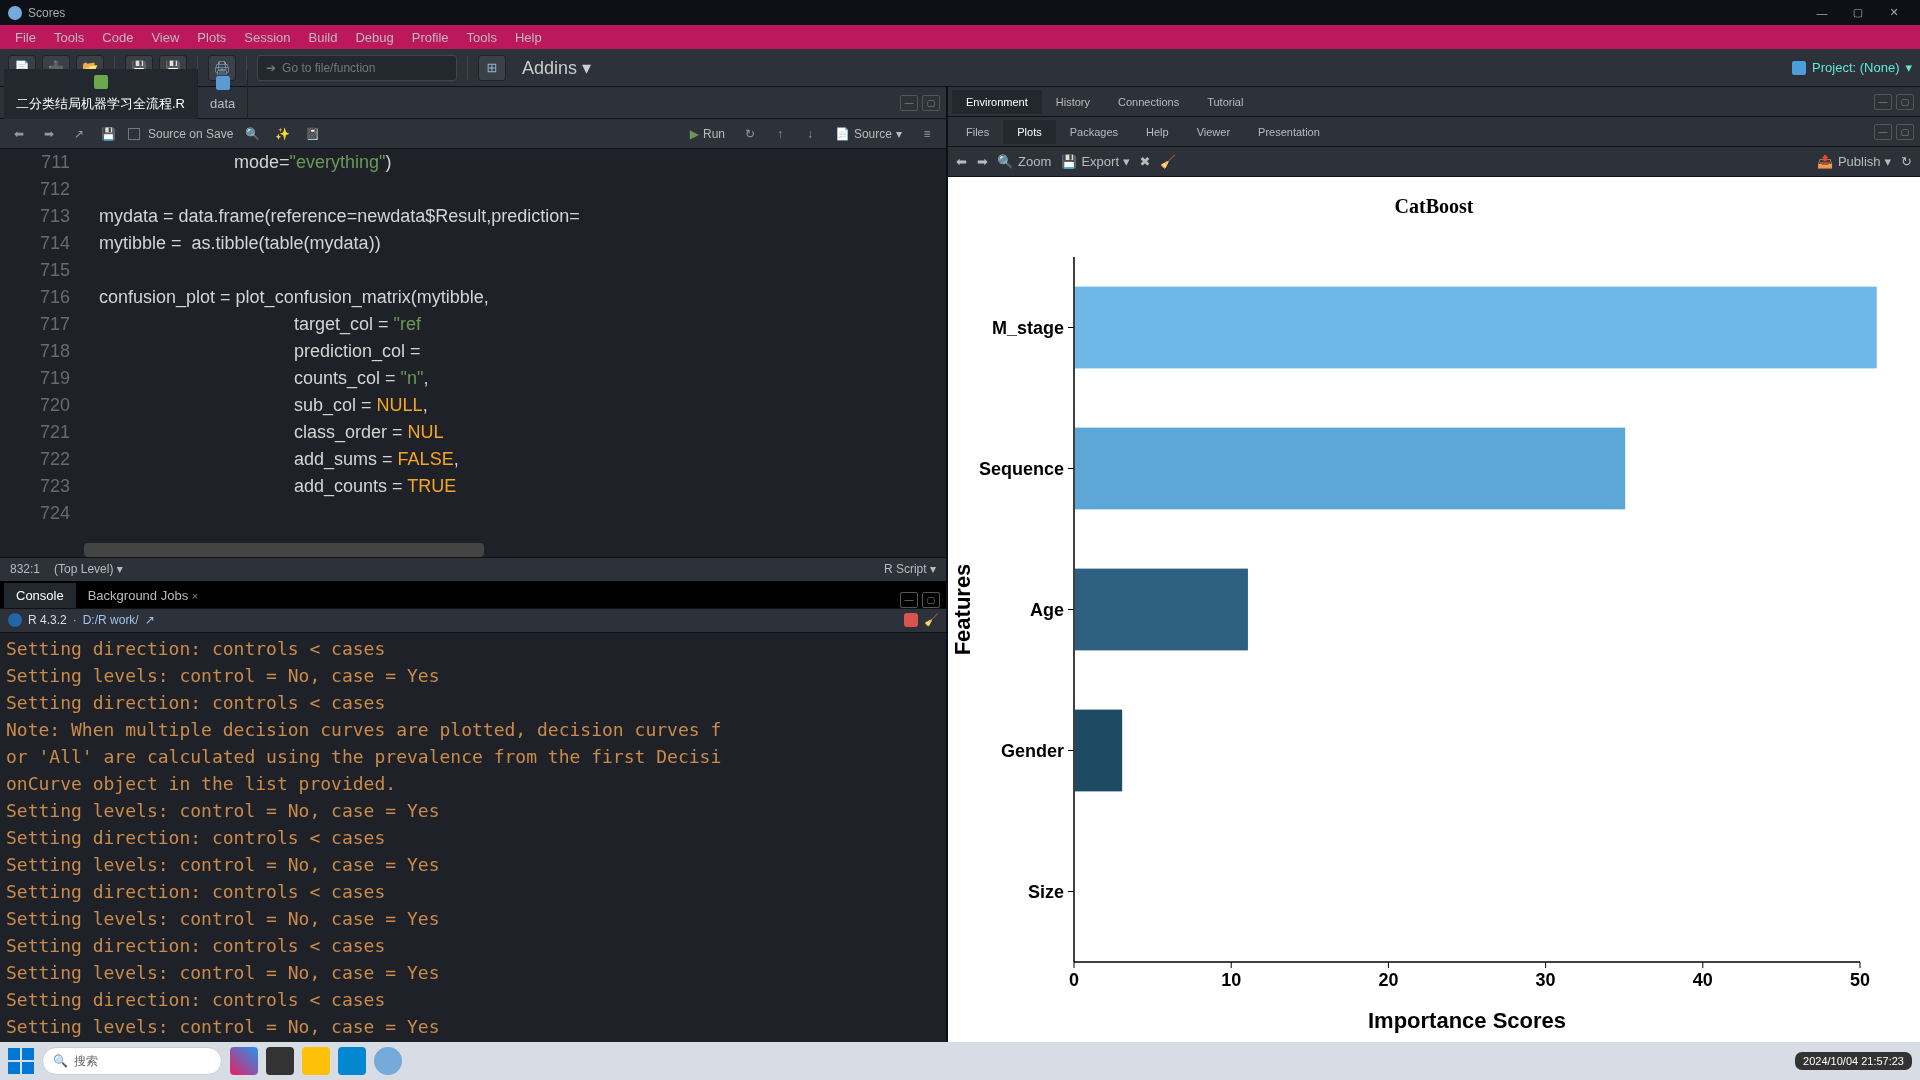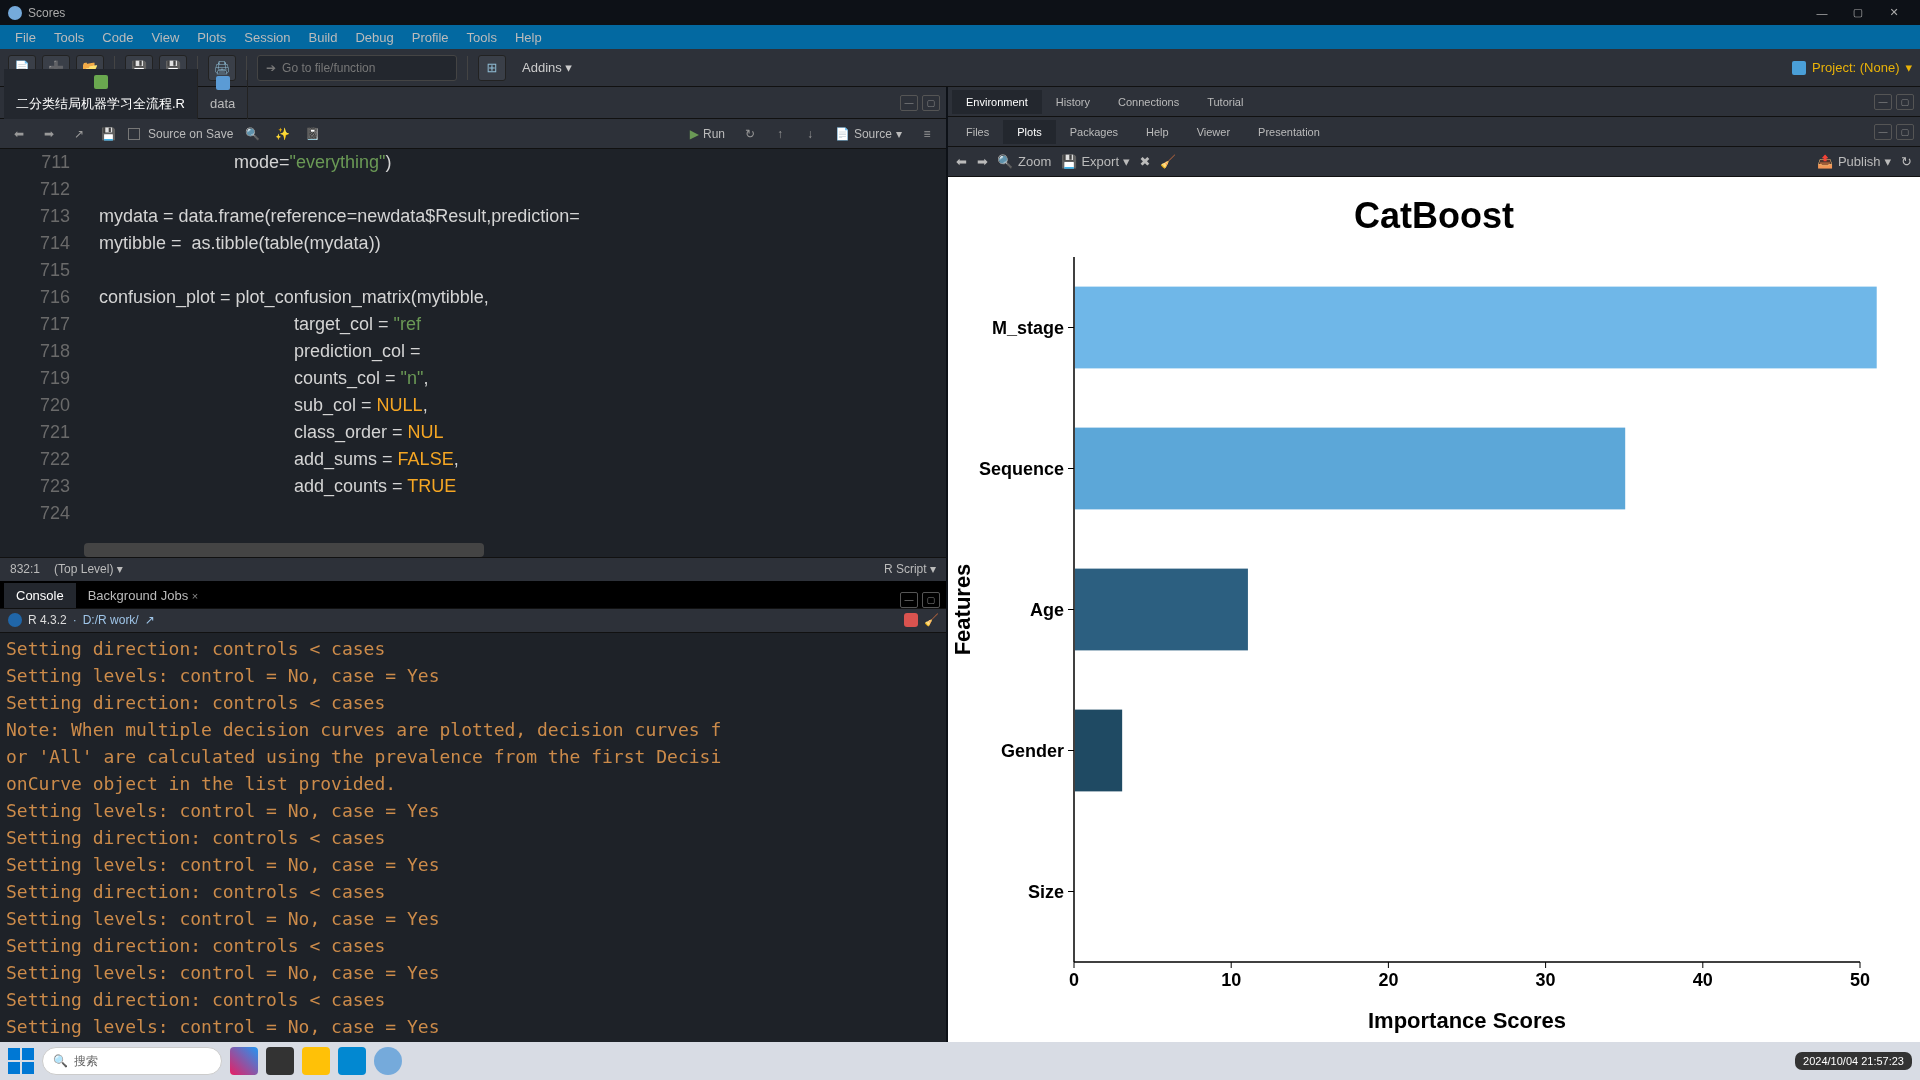--- a/index.html
+++ b/index.html
@@ -5,30 +5,30 @@
 * { margin: 0; padding: 0; box-sizing: border-box; font-family: "Segoe UI", Arial, sans-serif; }
 body { background: #1e2228; color: #ccc; width: 1920px; height: 1080px; overflow: hidden; position: relative; }
 
 
 .titlebar { height: 25px; background: #0d1117; display: flex; align-items: center; padding: 0 8px; color: #aaa; font-size: 12px; }
 .titlebar .logo { width: 14px; height: 14px; background: #75aadb; border-radius: 50%; margin-right: 6px; }
 .titlebar .spacer { flex: 1; }
 .titlebar .winbtn { width: 36px; text-align: center; color: #aaa; font-size: 11px; cursor: default; }
 
 
-.menubar { height: 24px; background: #0369a1; display: flex; align-items: center; padding: 0 6px; font-size: 13px; color: #bbb; }
+.menubar { height: 24px; background: #be185d; display: flex; align-items: center; padding: 0 6px; font-size: 13px; color: #bbb; }
 .menubar span { padding: 3px 9px; }
 
 
 .toolbar { height: 38px; background: #2d3139; display: flex; align-items: center; padding: 0 8px; gap: 6px; border-bottom: 1px solid #111; }
 .toolbar .btn { width: 28px; height: 26px; background: #3a3f48; border: 1px solid #222; border-radius: 3px; display: flex; align-items: center; justify-content: center; font-size: 13px; color: #8FBCD4; }
 .toolbar .sep { width: 1px; height: 24px; background: #444; margin: 0 4px; }
 .toolbar .goto { width: 200px; height: 26px; background: #23272e; border: 1px solid #444; border-radius: 3px; padding: 0 8px; font-size: 12px; color: #777; display: flex; align-items: center; gap: 6px; }
-.toolbar .addins { padding: 4px 10px; color: #ccc; font-size: 13px; }
-.toolbar .project { margin-left: auto; display: flex; align-items: center; gap: 6px; font-size: 13px; color: #eab308; }
+.toolbar .addins { padding: 4px 10px; color: #ccc; font-size: 18px; }
+.toolbar .project { margin-left: auto; display: flex; align-items: center; gap: 6px; font-size: 13px; color: #5eead4; }
 .toolbar .project .cube { width: 14px; height: 14px; background: #4a9fd8; border-radius: 2px; }
 
 
 .main { display: flex; height: calc(100% - 25px - 24px - 38px - 38px); }
 .left { width: 948px; display: flex; flex-direction: column; border-right: 2px solid #0d1117; }
 .right { flex: 1; display: flex; flex-direction: column; }
 
 
 .pane-tabs { height: 32px; background: #2d3139; display: flex; align-items: center; border-bottom: 1px solid #111; padding-left: 4px; }
 .pane-tab { padding: 6px 12px; font-size: 13px; color: #bbb; display: flex; align-items: center; gap: 6px; border-right: 1px solid #222; flex-direction: column; }
@@ -72,21 +72,21 @@
 .env-tabs { height: 30px; background: #2d3139; display: flex; align-items: center; border-bottom: 1px solid #111; }
 .env-tab { padding: 6px 14px; font-size: 11px; color: #bbb; }
 .env-tab.active { background: #23272e; color: #fff; }
 
 .plot-toolbar { height: 30px; background: #2d3139; display: flex; align-items: center; padding: 0 8px; gap: 10px; font-size: 13px; color: #bbb; border-bottom: 1px solid #111; }
 .plot-toolbar .spacer { flex: 1; }
 .plot-toolbar .pbtn { display: flex; align-items: center; gap: 4px; }
 
 
 .plot-area { flex: 1; background: #fff; position: relative; }
-.plot-title { position: absolute; top: 18px; left: 0; right: 0; text-align: center; font-size: 36px; font-weight: bold; color: #000; font-family: Liberation Sans, sans-serif; }
+.plot-title { position: absolute; top: 18px; left: 0; right: 0; text-align: center; font-size: 20px; font-weight: bold; color: #000; font-family: Liberation Serif, serif; }
 .plot-svg { position: absolute; left: 0; top: 0; width: 100%; height: 100%; }
 
 
 .taskbar { position: absolute; bottom: 0; left: 0; right: 0; height: 38px; background: #d8dce4; display: flex; align-items: center; padding: 0 8px; gap: 8px; }
 .taskbar .start { width: 26px; height: 26px; display: grid; grid-template: 1fr 1fr / 1fr 1fr; gap: 2px; }
 .taskbar .start span { background: #0078d4; }
 .taskbar .search { width: 180px; height: 28px; background: #fff; border: 1px solid #ccc; border-radius: 14px; display: flex; align-items: center; padding: 0 10px; font-size: 12px; color: #666; gap: 6px; }
 .taskbar .tkicon { width: 28px; height: 28px; border-radius: 4px; display: flex; align-items: center; justify-content: center; }
 .taskbar .clock { margin-left: auto; background: #333; color: #fff; font-size: 11px; padding: 3px 8px; border-radius: 7px; }
 </style>

